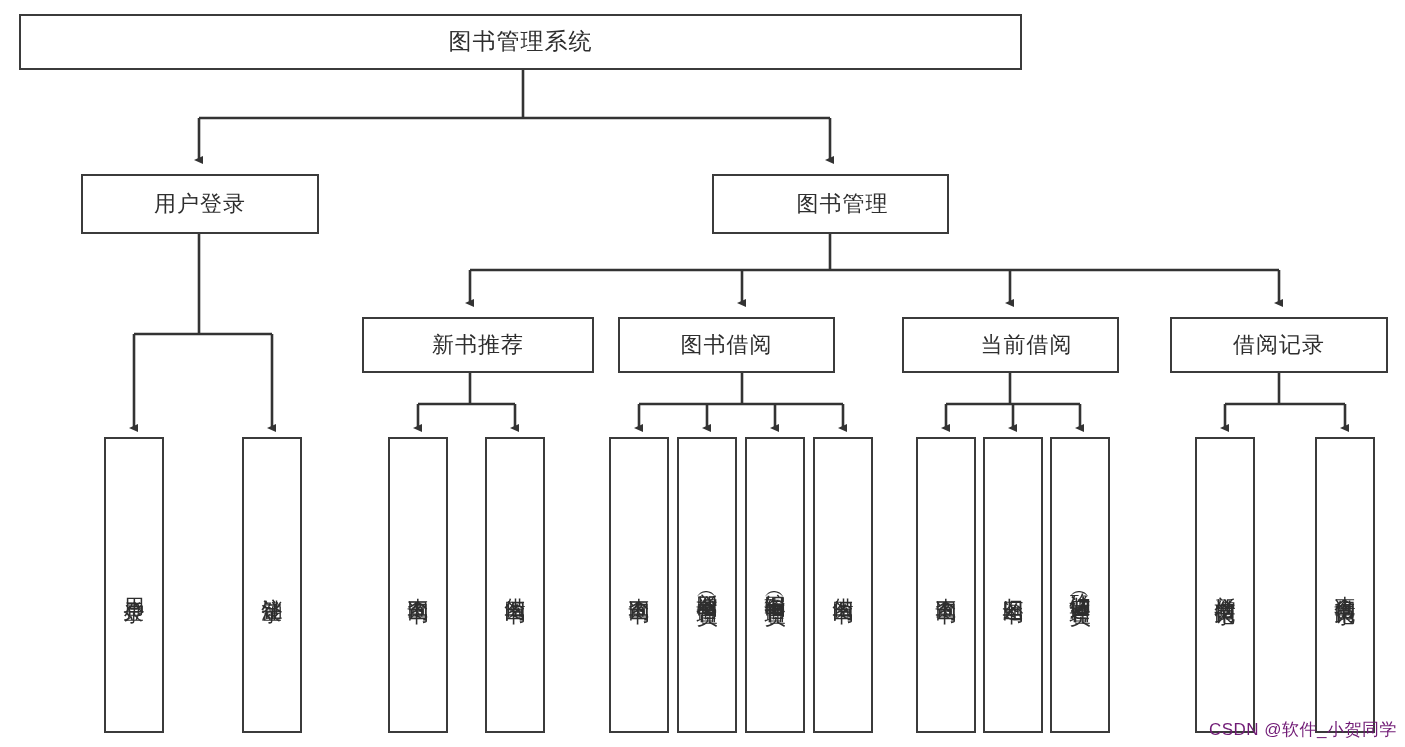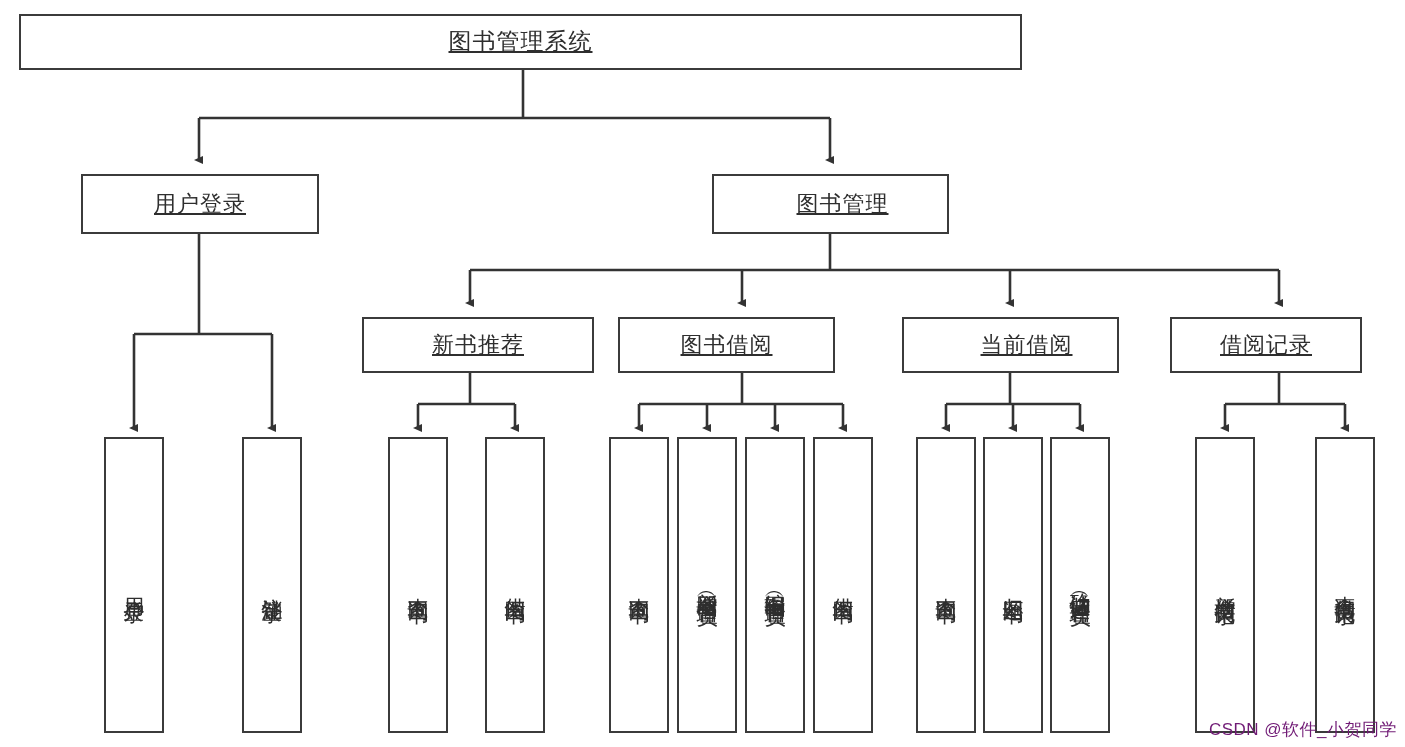--- a/index.html
+++ b/index.html
@@ -33,21 +33,20 @@
     display: flex;
     align-items: center;
     justify-content: center;
     color: #2e2e2e;
   }
   .node.h {
     
     font-size: 22px;
     letter-spacing: 1px;
     line-height: 1.2;
-    text-decoration: underline;
   }
   .node.v {
     
     font-size: 21px;
     letter-spacing: 2px;
     line-height: 1.15;
     writing-mode: vertical-rl;
     text-orientation: upright;
     padding: 4px 0;
   }
@@ -126,21 +125,21 @@
   </svg>
 
   <div class="node h" id="title-node" style="left:19px; top:14px; width:1003px; height:56px;">图书管理系统</div>
 
   <div class="node h" style="left:81px; top:174px; width:238px; height:60px;">用户登录</div>
   <div class="node h" style="left:712px; top:174px; width:237px; height:60px;padding-left:24px;">图书管理</div>
 
   <div class="node h" style="left:362px; top:317px; width:232px; height:56px;">新书推荐</div>
   <div class="node h" style="left:618px; top:317px; width:217px; height:56px;">图书借阅</div>
   <div class="node h" style="left:902px; top:317px; width:217px; height:56px;padding-left:32px;">当前借阅</div>
-  <div class="node h" style="left:1170px; top:317px; width:192px; height:56px;">借阅记录</div>
+  <div class="node h" style="left:1170px; top:317px; width:218px; height:56px;">借阅记录</div>
 
   <div class="node v" style="left:104px; top:437px; width:60px; height:296px;">
     <span class="vtext">用户登录</span>
   </div>
   <div class="node v" style="left:242px; top:437px; width:60px; height:296px;">
     <span class="vtext">注销登录</span>
   </div>
 
   <div class="node v" style="left:388px; top:437px; width:60px; height:296px;">
     <span class="vtext">查询图书</span>

